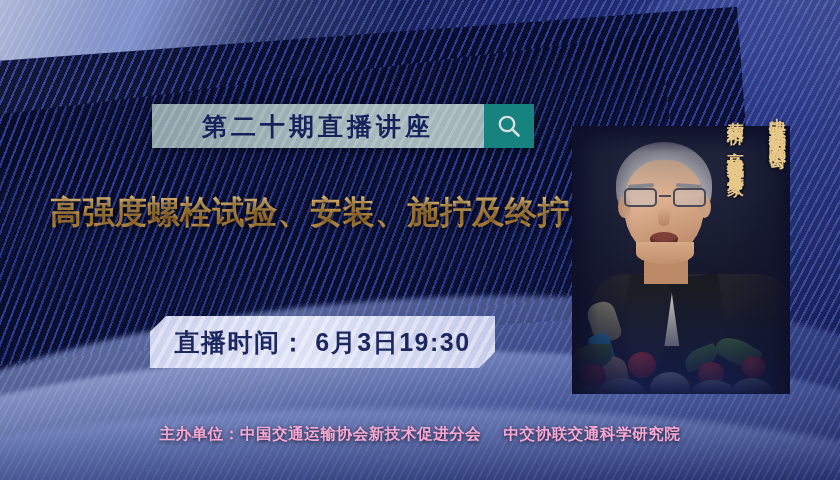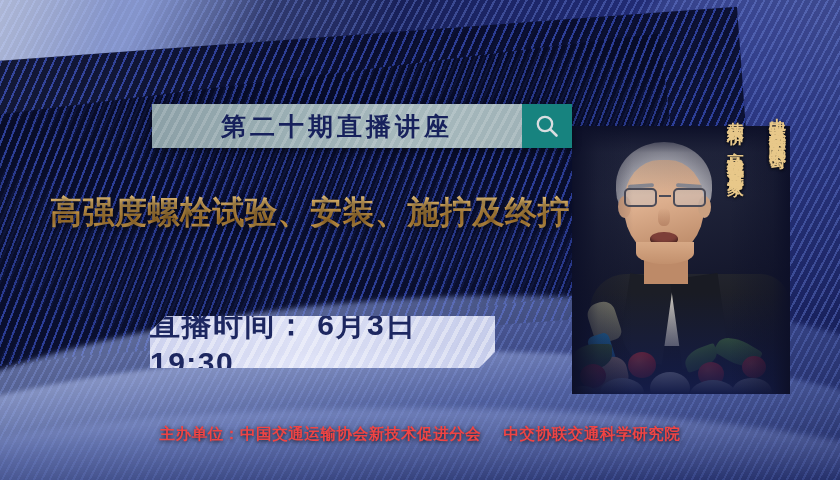--- a/index.html
+++ b/index.html
@@ -109,21 +109,21 @@
     font-family:"Liberation Sans","DejaVu Sans",sans-serif;
     text-shadow:
       0 0 2px rgba(255,248,225,.55),
       2px 2px 0 rgba(40,30,10,.55),
       3px 4px 7px rgba(0,0,0,.65);
     transform:scaleX(1.06);
   }
 
   
   .sub-bar{
-    position:absolute; left:152px; top:104px; width:420px; height:44px; z-index:12;
+    position:absolute; left:152px; top:104px; width:382px; height:44px; z-index:12;
     display:flex; align-items:stretch;
     box-shadow:0 2px 8px rgba(0,0,0,.45);
   }
   .sub-bar-label{
     flex:1; position:relative; overflow:hidden;
     background:linear-gradient(100deg,#8b9fa6 0%,#9cb0b5 40%,#a7b9bd 70%,#9fb2b7 100%);
     display:flex; align-items:center; justify-content:center;
   }
   .sub-bar-label::after{
     content:""; position:absolute; inset:0;
@@ -165,21 +165,21 @@
     overflow:hidden;
   }
   .time-box::after{
     content:""; position:absolute; inset:0;
     background:repeating-linear-gradient(118deg,
       rgba(255,255,255,0) 0px, rgba(255,255,255,0) 6px,
       rgba(255,255,255,.38) 6px, rgba(255,255,255,.38) 10px);
   }
   .time-text{
     position:relative; z-index:2;
-    font-size:30px; font-weight:600; color:#1d2760; letter-spacing:1.5px;
+    font-size:25px; font-weight:600; color:#1d2760; letter-spacing:1.5px;
   }
 
   
   .photo{
     position:absolute; left:572px; top:126px; width:218px; height:268px; z-index:8;
     overflow:hidden;
   }
   .photo-inner{ position:absolute; inset:0; }
   .ph-bg{ position:absolute; inset:0; background:linear-gradient(170deg,#2a2f46 0%,#14172c 60%,#0d1024 100%); }
   
@@ -265,21 +265,21 @@
     font-weight:700; letter-spacing:3px;
     color:#e8c88a;
     text-shadow:0 1px 3px rgba(0,0,0,.8);
   }
   .vtext-speaker{ left:724px; top:108px; font-size:17px; }
   .vtext-org{ left:766px; top:104px; font-size:17px; }
 
   
   .footer{
     position:absolute; left:0; top:424px; width:840px; text-align:center; z-index:14;
-    font-size:15.5px; font-weight:700; color:#ef4444; letter-spacing:.6px;
+    font-size:15.5px; font-weight:700; color:#f9a8d4; letter-spacing:.6px;
     text-shadow:0 1px 4px rgba(0,0,0,.75);
   }
   .footer .gap{ display:inline-block; width:22px; }
 </style>
 </head>
 <body>
 
 <div class="poster">
 
   <div class="bg-base"></div>

